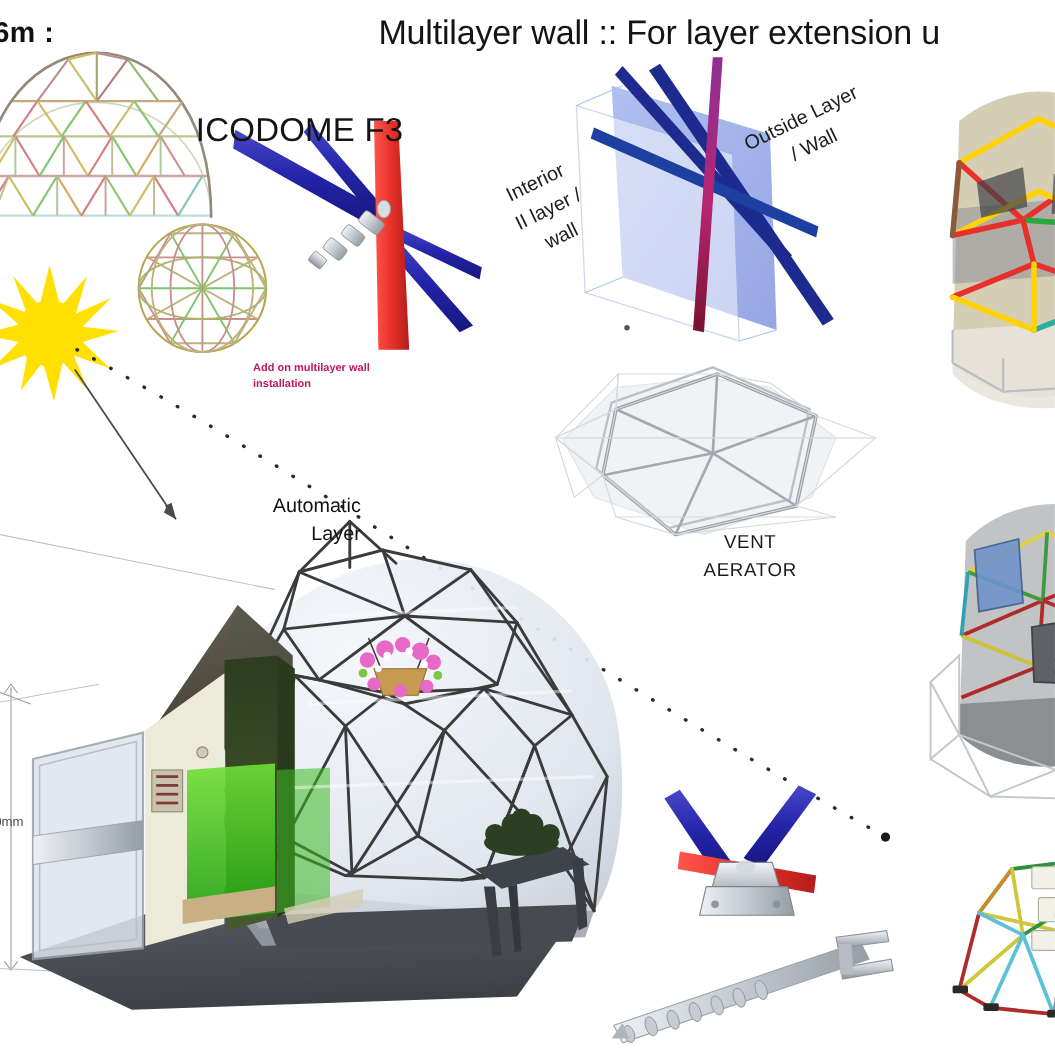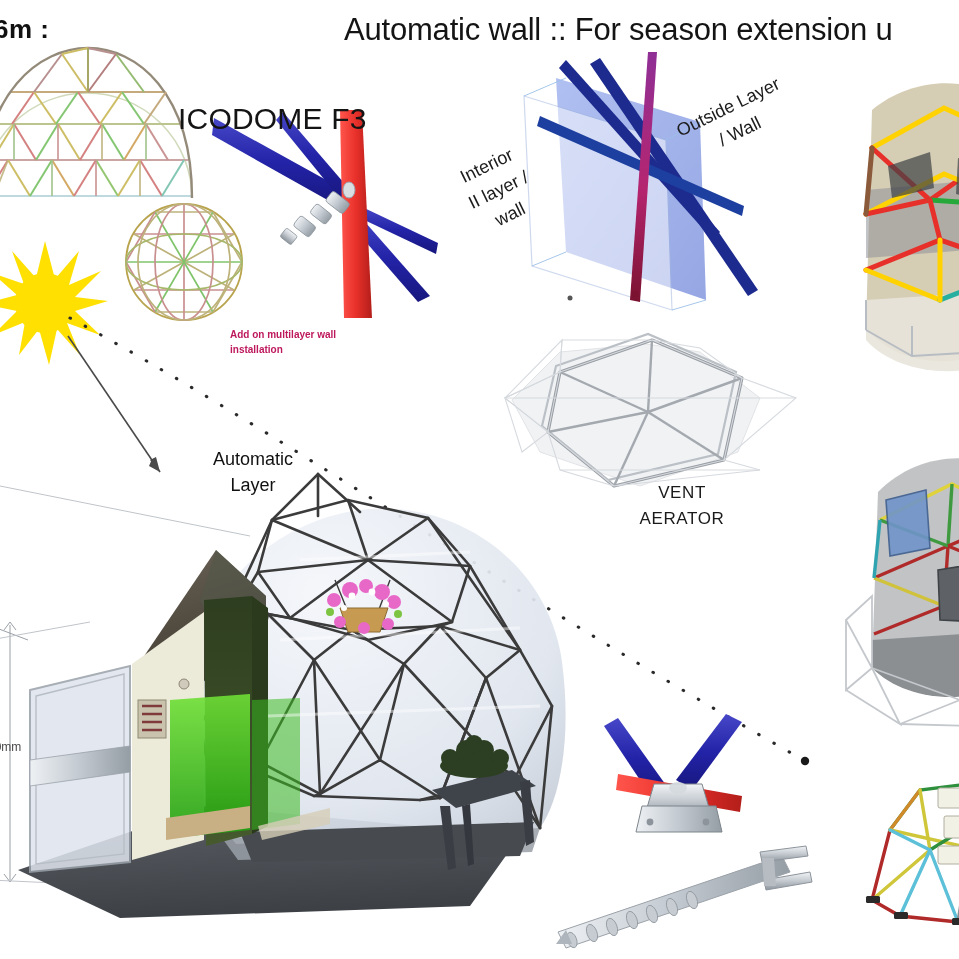--- a/index.html
+++ b/index.html
@@ -34,22 +34,22 @@
     left:230px;top:328px;width:230px;
     font-size:10px;font-weight:bold;color:#be185d;
     text-align:left;line-height:1.45;
   }
   .t-vent{
     left:597px;top:480px;width:170px;
     font-size:17px;color:#1a1a1a;text-align:center;line-height:1.5;
     letter-spacing:.6px;
   }
   .t-autowindow{
-    left:188px;top:446px;width:130px;
-    font-size:18px;color:#111;text-align:center;line-height:1.45;
+    left:198px;top:446px;width:130px;
+    font-size:18px;color:#111;text-align:right;line-height:1.45;
   }
   .t-rot-interior{
     left:452px;top:168px;
     font-size:18px;color:#1b1b1b;line-height:1.5;text-align:center;
     transform:rotate(-26deg);transform-origin:left top;white-space:nowrap;
   }
   .t-rot-outside{
     left:672px;top:120px;
     font-size:18px;color:#1b1b1b;line-height:1.5;text-align:center;
     transform:rotate(-26deg);transform-origin:left top;white-space:nowrap;
@@ -579,21 +579,21 @@
         <ellipse cx="572" cy="940" rx="4.6" ry="8" transform="rotate(-20 572 940)"></ellipse>
         <ellipse cx="672" cy="907" rx="5" ry="9" transform="rotate(-20 672 907)"></ellipse>
         <ellipse cx="692" cy="900" rx="5" ry="9" transform="rotate(-20 692 900)"></ellipse>
       </g>
       <path d="M556 944 L566 930 L572 944 Z" fill="#aeb5bc"></path>
     </g>
   </svg>
 
   <div class="abs t-corner-dim">6m  :</div>
 
-  <div class="abs t-title">Automatic wall :: For season extension u</div>
+  <div class="abs t-title">Multilayer wall :: For layer extension u</div>
 
   <div class="abs t-icodome">ICODOME F3</div>
 
   <div class="abs t-addon">
     <span>Add on multilayer wall</span><br>
     <span>installation</span>
   </div>
 
   <div class="abs t-rot-interior">
     <span>Interior</span><br>

